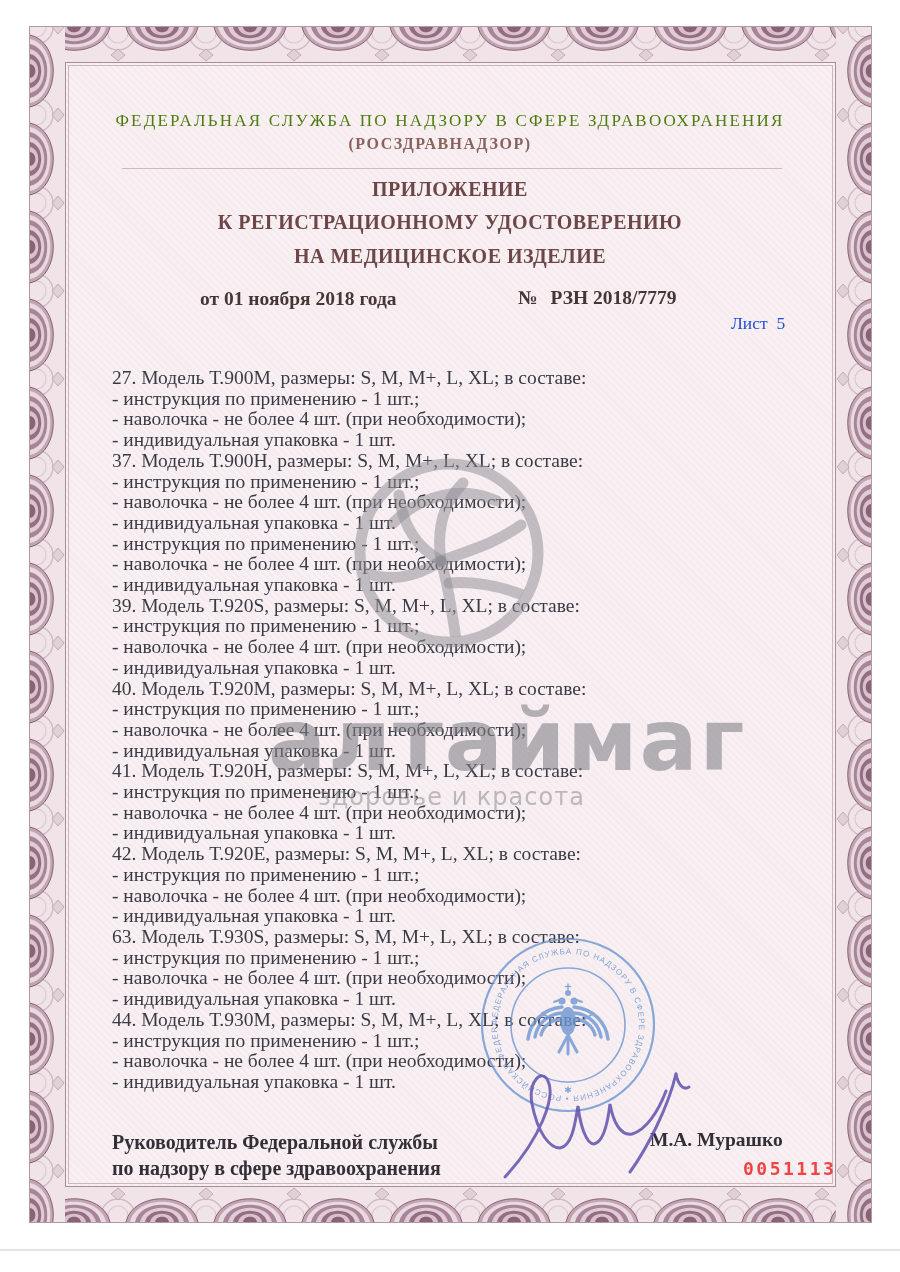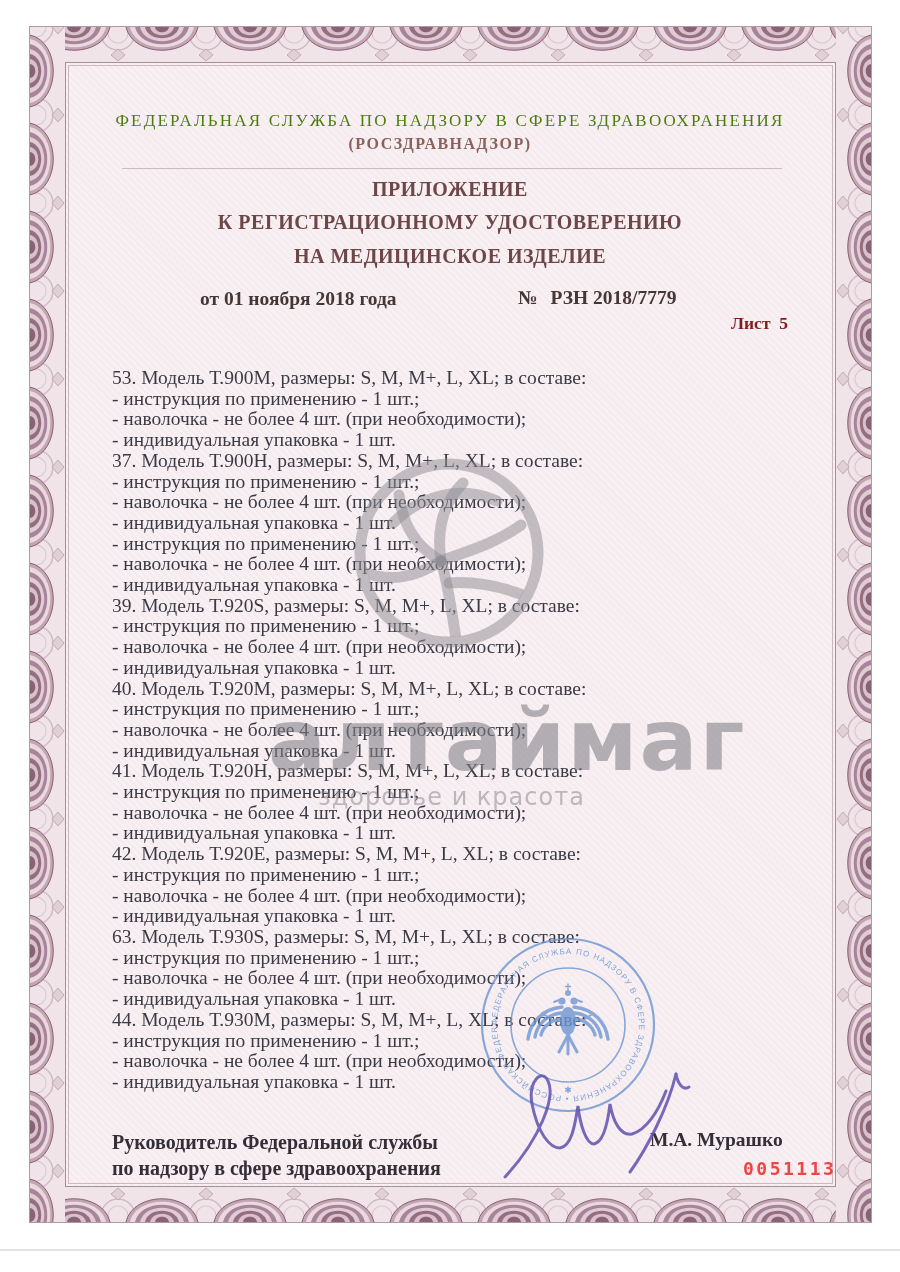--- a/index.html
+++ b/index.html
@@ -17,21 +17,21 @@
   .org1{left:66px;top:111px;width:768px;text-align:center;font-size:17px;letter-spacing:2.2px;
         color:#4d7c0f;font-family:"Liberation Serif",serif;}
   .org2{left:56px;top:135px;width:768px;text-align:center;font-size:16px;letter-spacing:1.5px;color:#8a625c;font-weight:bold;}
   #divider{left:122px;top:168px;width:660px;height:1px;background:#cdb9c0;}
   .title{left:66px;width:768px;text-align:center;font-family:Liberation Serif, serif;
          font-weight:bold;font-size:20px;color:#6d4748;letter-spacing:.5px;}
   #title1{top:178px;} #title2{top:211px;} #title3{top:245px;}
   .meta{font-weight:bold;font-size:19.5px;color:#463636;}
   #dateline{left:200px;top:288px;}
   #numline{left:518px;top:287px;display:flex;gap:13px;}
-  #sheet{left:731px;top:313px;font-weight:bold;font-size:17.5px;color:#7f1d1d;white-space:pre;}
+  #sheet{left:731px;top:313px;font-weight:normal;font-size:17.5px;color:#1d4ed8;white-space:pre;}
   #items{left:112px;top:368px;width:620px;font-size:19.5px;line-height:20.7px;color:#3a3a44;}
   #items .line{white-space:pre;}
   .footln{left:112px;font-weight:bold;font-size:20px;color:#332e38;margin-top:15px;}
   #footln1{top:1116px;} #footln2{top:1142px;}
   #signer{left:650px;top:1129px;font-weight:bold;font-size:19.5px;color:#332e38;}
   #serial{left:743px;top:1158px;font-family:"DejaVu Sans Mono",monospace;font-weight:bold;
           font-size:18px;letter-spacing:2.5px;color:#ef4444;}
   
   #wm-brand{left:268px;top:690px;font-family:"DejaVu Sans",sans-serif;font-weight:bold;
             font-size:86px;color:rgba(128,127,135,.58);letter-spacing:2px;}
@@ -107,21 +107,21 @@
   <div class="abs title" id="title3">НА МЕДИЦИНСКОЕ ИЗДЕЛИЕ</div>
 
   <div class="abs meta" id="dateline">от 01 ноября 2018 года</div>
   <div class="abs meta" id="numline">
     <span>№</span>
     <span>РЗН 2018/7779</span>
   </div>
   <div class="abs" id="sheet">Лист  5</div>
 
   <div class="abs" id="items">
-      <div class="line">53. Модель Т.900М, размеры: S, M, M+, L, XL; в составе:</div>
+      <div class="line">27. Модель Т.900М, размеры: S, M, M+, L, XL; в составе:</div>
       <div class="line">- инструкция по применению - 1 шт.;</div>
       <div class="line">- наволочка - не более 4 шт. (при необходимости);</div>
       <div class="line">- индивидуальная упаковка - 1 шт.</div>
       <div class="line">37. Модель Т.900Н, размеры: S, M, M+, L, XL; в составе:</div>
       <div class="line">- инструкция по применению - 1 шт.;</div>
       <div class="line">- наволочка - не более 4 шт. (при необходимости);</div>
       <div class="line">- индивидуальная упаковка - 1 шт.</div>
       <div class="line">- инструкция по применению - 1 шт.;</div>
       <div class="line">- наволочка - не более 4 шт. (при необходимости);</div>
       <div class="line">- индивидуальная упаковка - 1 шт.</div>

